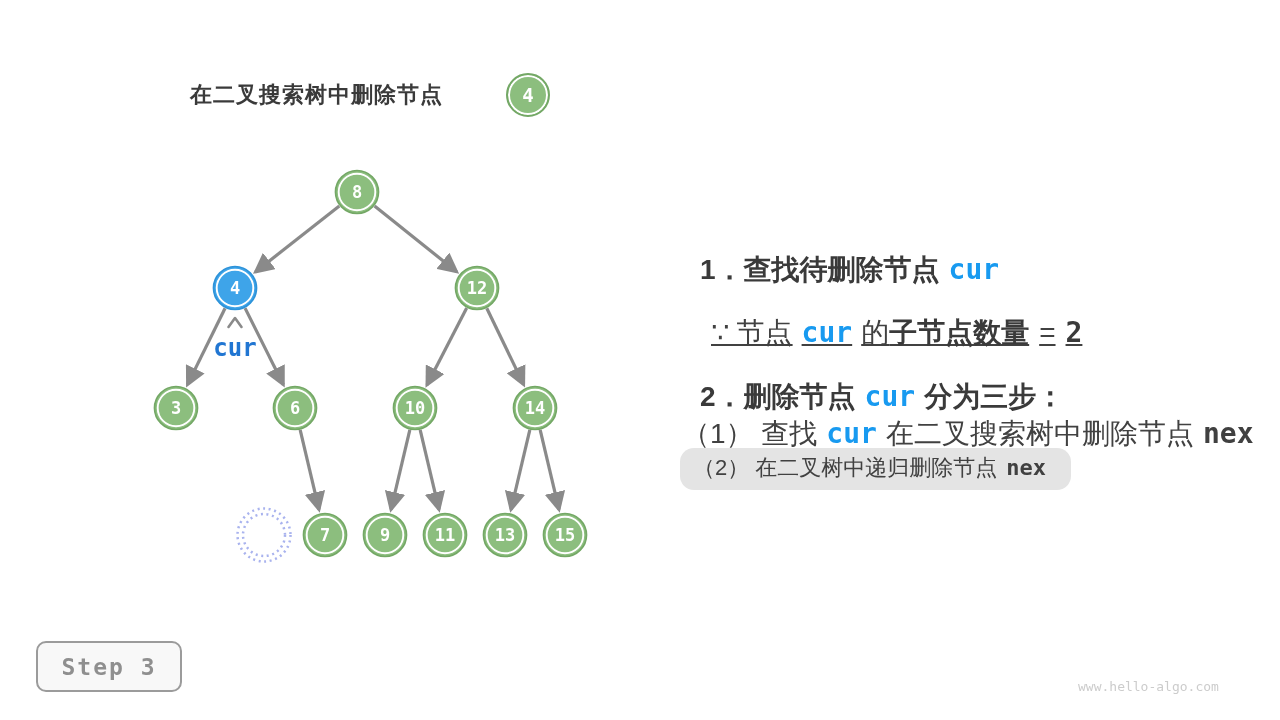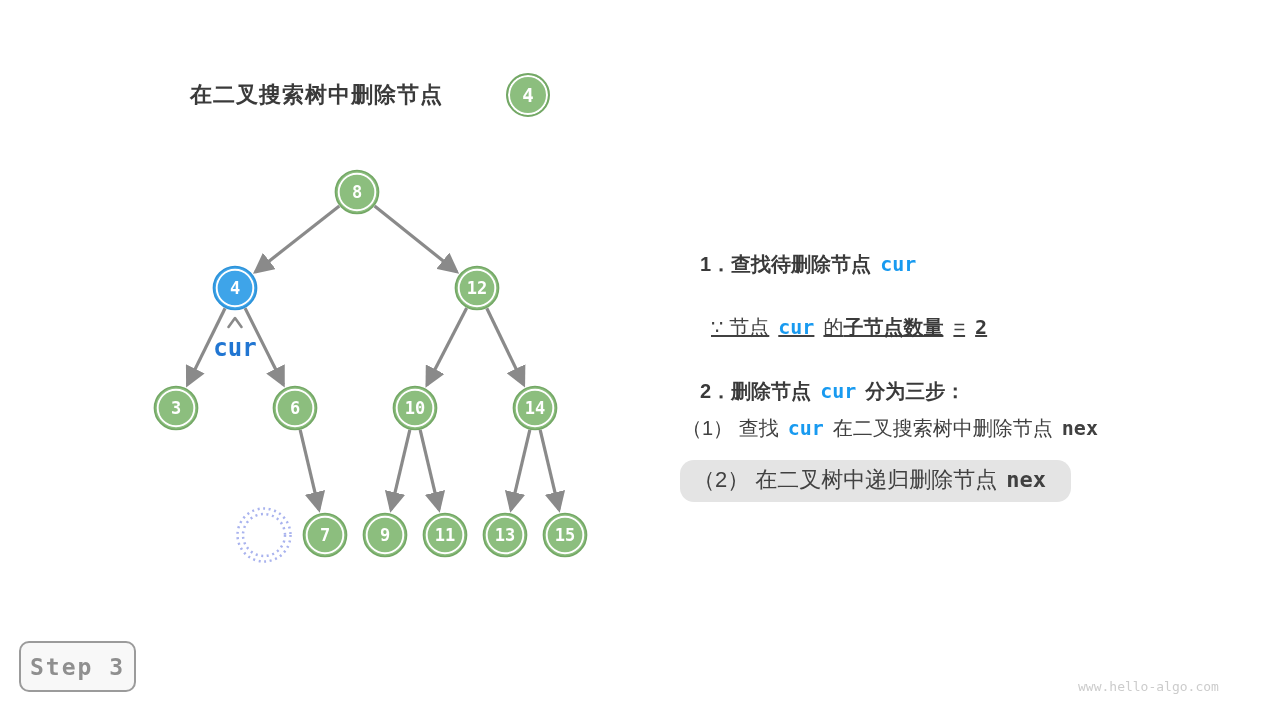--- a/index.html
+++ b/index.html
@@ -18,44 +18,43 @@
     position:absolute;left:506px;top:73px;width:44px;height:44px;
     border-radius:50%;background:#8cbe7e;border:2px solid #74a866;
     box-shadow:inset 0 0 0 2px #ffffff;
     display:flex;align-items:center;justify-content:center;
     box-sizing:border-box;
   }
   .badge span{
     color:#ffffff;font-weight:700;font-size:19px;
     font-family:"DejaVu Sans Mono","Liberation Mono",monospace;
   }
-  .panel .line{position:absolute;white-space:pre;font-size:20px;color:#414141;}
+  .panel .line{position:absolute;white-space:pre;font-size:28px;color:#414141;}
   .t{font-weight:400;color:#414141;}
   .b{font-weight:700;color:#3a3a3a;}
   .code{
     font-family:"DejaVu Sans Mono","Liberation Mono",monospace;
     font-weight:700;margin:0 9px;
   }
   .cur{color:#189af0;}
   .nex{color:#404040;}
   .eq{margin:0 4px 0 10px;}
   .num{font-family:"DejaVu Sans Mono","Liberation Mono",monospace;margin-left:6px;}
   .l1{left:700px;top:251px;}
   .l2{left:711px;top:314px;text-decoration:underline;}
   .l3{left:700px;top:378px;}
   .l4{left:682px;top:415px;}
   .pill{
     position:absolute;left:680px;top:448px;
     background:#e4e4e4;border-radius:14px;
     padding:5px 16px 7px 13px;white-space:pre;font-size:22px;
     width:fit-content;
-    margin-top:12px;
   }
   .step-badge{
-    position:absolute;left:19px;top:641px;width:117px;height:51px;
+    position:absolute;left:36px;top:641px;width:146px;height:51px;
     border:2px solid #9b9b9b;border-radius:10px;background:#f8f8f8;
     display:flex;align-items:center;justify-content:center;
     box-sizing:border-box;
   }
   .step-badge span{
     font-family:"DejaVu Sans Mono","Liberation Mono",monospace;
     font-weight:700;font-size:23px;color:#8f8f8f;letter-spacing:2px;
   }
   .watermark{
     position:absolute;left:1078px;top:679px;

